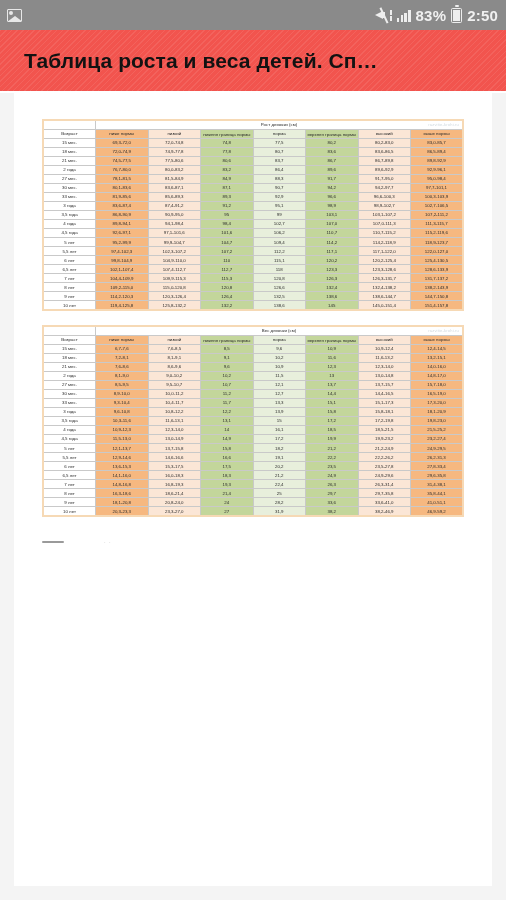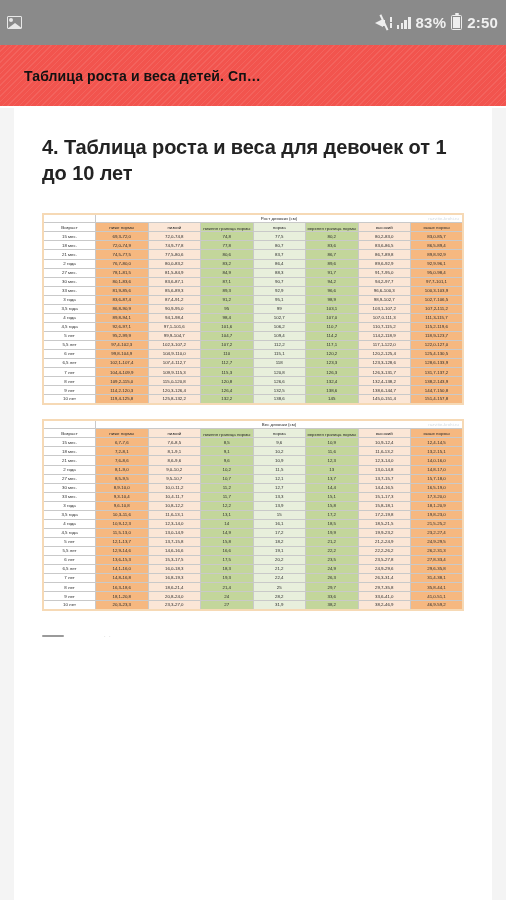--- a/index.html
+++ b/index.html
@@ -5,21 +5,21 @@
   * { margin:0; padding:0; box-sizing:border-box; }
   html,body { width:506px; height:900px; }
   body {
     font-family:"Liberation Sans", sans-serif;
     background:#f4f4f4;
     overflow:hidden;
   }
 
   
   .statusbar{
-    height:45px; background:#8a8a8a;
+    height:30px; background:#8a8a8a;
     display:flex; align-items:center;
     padding:0 8px 0 7px; color:#f0f0f0;
   }
   .sb-left{ display:flex; align-items:center; gap:5px; }
   .sb-right{ margin-left:auto; display:flex; align-items:center; gap:5px;
              font-size:15px; font-weight:bold; letter-spacing:.2px; }
   .gallery-ic{ width:15px;height:13px;border:1.6px solid #e8e8e8;border-radius:1px;
                position:relative;overflow:hidden;}
   .gallery-ic::before{content:"";position:absolute;width:4px;height:4px;border-radius:50%;
                       background:#e8e8e8;left:1.3px;top:1.3px;}
@@ -48,21 +48,21 @@
 
   
   .appbar{
     height:63px; background:#f2544e;
     background-image:repeating-linear-gradient(135deg,
        rgba(255,255,255,.085) 0 1px, rgba(0,0,0,0) 1px 4px);
     display:flex; align-items:center; padding:0 24px;
     border-bottom:2px solid #ffffff;
   }
   .appbar-title{
-    font-size:14px; font-weight:bold; color:#121212; letter-spacing:.1px;
+    font-size:21px; font-weight:bold; color:#121212; letter-spacing:.1px;
     white-space:nowrap; overflow:hidden;
   }
 
   
   .page{
     background:#ffffff;
     margin:0 14px;
     height:calc(900px - 30px - 63px - 14px);
     padding:26px 0 0 0;
     overflow:hidden;
@@ -141,21 +141,20 @@
     <span class="bat-ic"></span>
     <span>2:50</span>
   </div>
 </div>
 
 <div class="appbar">
   <div class="appbar-title">Таблица роста и веса детей. Сп…</div>
 </div>
 
 <div class="page">
-  <h2 class="page-h2">4. Таблица роста и веса для девочек от 1 до 10 лет</h2>
 
   <div class="tbl-wrap">
     <table class="gt">
       <tbody>
           <tr class="cap-row">
             <td class="cap-age"></td>
             <td colspan="7" class="cap-title">Рост девочки (см)<span class="wm">razvitie-krohi.ru</span></td>
           </tr>
           <tr class="hdr-row">
             <td class="c-age mid">Возраст</td>

